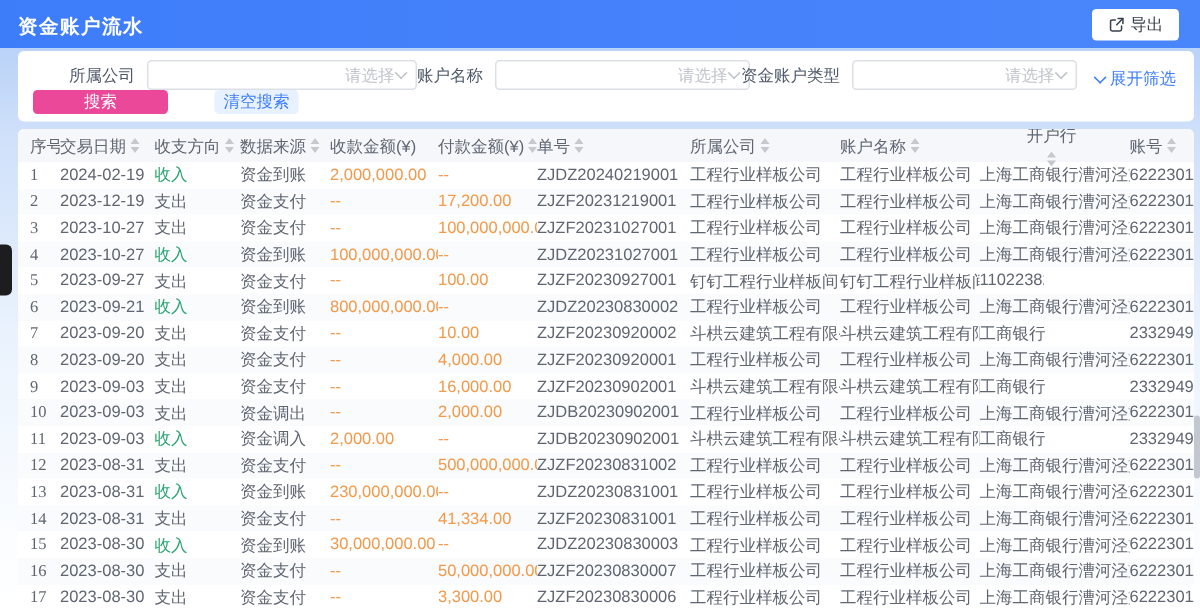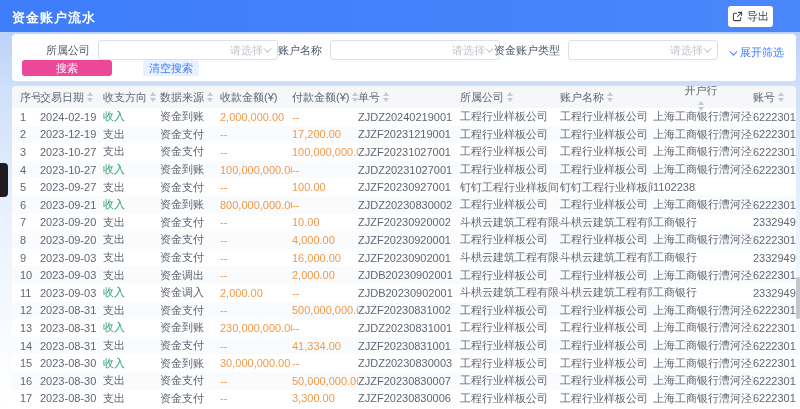--- a/index.html
+++ b/index.html
@@ -6,21 +6,21 @@
   html,body { width:800px; height:409px; overflow:hidden; }
   body {
     font-family:"Liberation Sans","DejaVu Sans",sans-serif;
     position:relative;
     background:linear-gradient(180deg,#aecbf6 0px,#cfe0fa 90px,#e9f2fd 220px,#fbfdff 360px,#ffffff 409px);
   }
   
   .topbar { position:absolute; left:0; top:0; width:800px; height:32px;
     background:linear-gradient(90deg,#3e7dfa,#4a86fb); z-index:2; }
   .page-title { position:absolute; left:12px; top:9px; font-size:13px; font-weight:bold; color:#ffffff; letter-spacing:1px; }
-  .export-btn { position:absolute; left:728px; top:6px; width:45px; height:21px; background:#ffffff; border-radius:3px;
+  .export-btn { position:absolute; left:728px; top:6px; width:58px; height:21px; background:#ffffff; border-radius:3px;
     display:flex; align-items:center; justify-content:center; gap:4px; font-size:11px; color:#38404d; cursor:pointer; }
   .export-btn svg { display:block; }
 
   
   .filter-card { position:absolute; left:12px; top:34px; width:784px; height:47px; background:#ffffff; border-radius:4px; z-index:3; }
   .field { position:absolute; top:6px; display:flex; align-items:center; gap:8px; font-size:11px; color:#4e5969; white-space:nowrap; }
   .f-company { left:34px; }
   .f-account { left:266px; }
   .f-type    { left:482px; }
   .select-box { height:20px; border:1px solid #dcdfe6; border-radius:3px; background:#fff;
@@ -42,21 +42,21 @@
   .thead { display:flex; align-items:center; height:22px; background:#f6f7fa; padding-left:6px;
     font-size:11px; color:#5f6672; }
   .th { display:flex; align-items:center; gap:3px; overflow:hidden; white-space:nowrap; padding-right:4px; }
   .caret { display:inline-flex; flex-direction:column; gap:2px; flex:0 0 auto; }
   .caret i { display:block; width:0; height:0; border-left:3px solid transparent; border-right:3px solid transparent; }
   .caret .up   { border-bottom:4px solid #c5c8ce; }
   .caret .down { border-top:4px solid #c5c8ce; }
   .tr { display:flex; align-items:center; height:17.6px; padding-left:6px; font-size:11px; color:#5f6672; }
   .tr:nth-child(even) { background:#fafbfc; }
   .td { overflow:hidden; white-space:nowrap; padding-right:5px; }
-  .col-seq{width:22px;padding-left:2px;} .col-date{width:63px;} .col-dir{width:57px;} .col-source{width:60px;}
+  .col-seq{width:22px;padding-left:2px;font-family:Liberation Serif, serif;} .col-date{width:63px;} .col-dir{width:57px;} .col-source{width:60px;}
   .col-receipt{width:72px;gap:39px;} .col-payment{width:66px;} .col-order{width:102px;} .col-company{width:100px;}
   .col-account{width:93px;} .col-bank{width:100px;flex-direction:column;} .col-accno{width:43px;padding-right:0;}
   .amount { color:#f2994a; }
   .dir-in { color:#2ba471; }
 
   
   .side-handle { position:absolute; left:0; top:163px; width:8px; height:34px; background:#1d1d1f;
     border-radius:0 4px 4px 0; z-index:5; cursor:pointer; }
   .scroll-thumb { position:absolute; left:796px; top:277px; width:4px; height:42px; background:#c3c7cf;
     border-radius:2px; z-index:4; cursor:pointer; }

